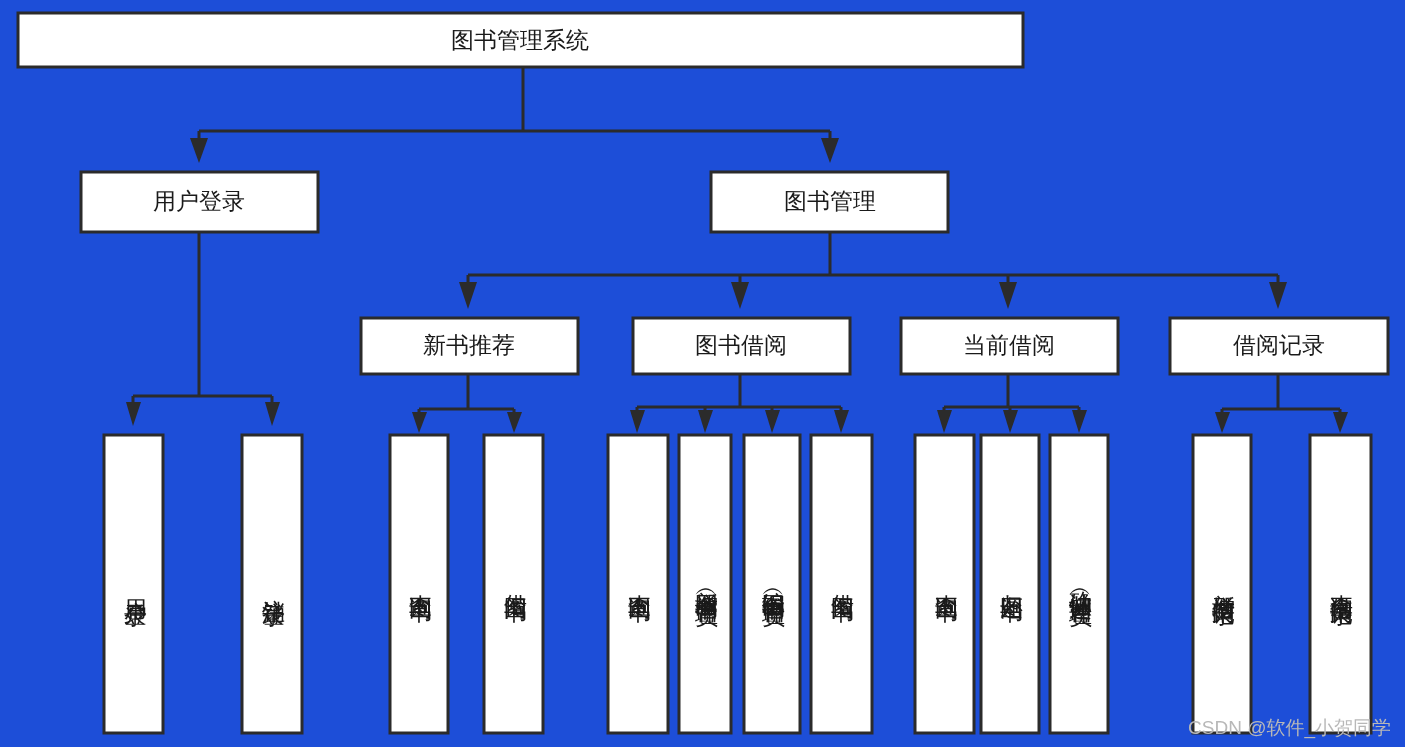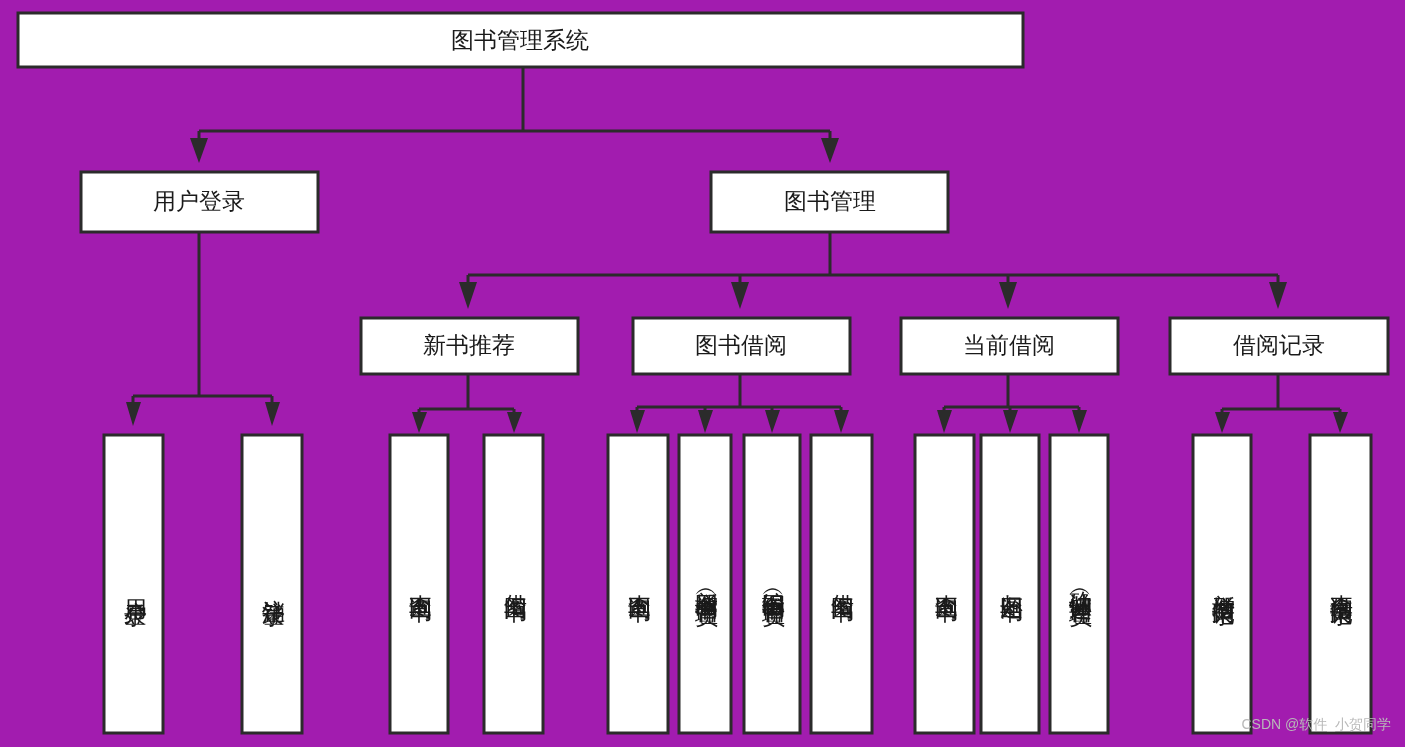--- a/index.html
+++ b/index.html
@@ -10,21 +10,21 @@
   body {
     width: 1405px;
     height: 747px;
     font-family: "Liberation Sans", "DejaVu Sans", sans-serif;
     overflow: hidden;
   }
   #diagram-root {
     position: relative;
     width: 1405px;
     height: 747px;
-    background: #a21caf;
+    background: #1d4ed8;
   }
   svg.flow {
     position: absolute;
     top: 0;
     left: 0;
     width: 1405px;
     height: 747px;
   }
   .node-box {
     fill: #ffffff;
@@ -52,23 +52,23 @@
   }
   .label-v {
     font-size: 23px;
     writing-mode: vertical-rl;
     text-orientation: upright;
     letter-spacing: 2px;
   }
   .watermark {
     position: absolute;
     right: 14px;
-    bottom: 13px;
+    bottom: 6px;
     font-family: "Liberation Sans", "DejaVu Sans", sans-serif;
-    font-size: 14px;
+    font-size: 19px;
     color: #b8b8b8;
     white-space: nowrap;
     user-select: none;
   }
 </style>
 </head>
 <body>
 
 <div id="diagram-root">
 

